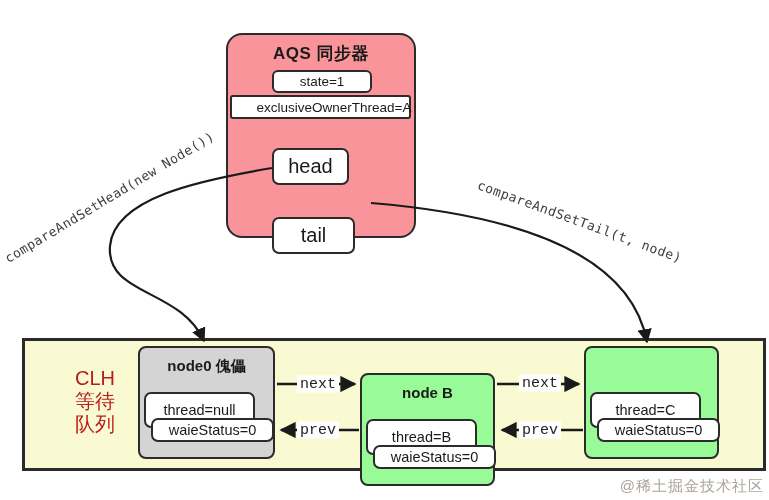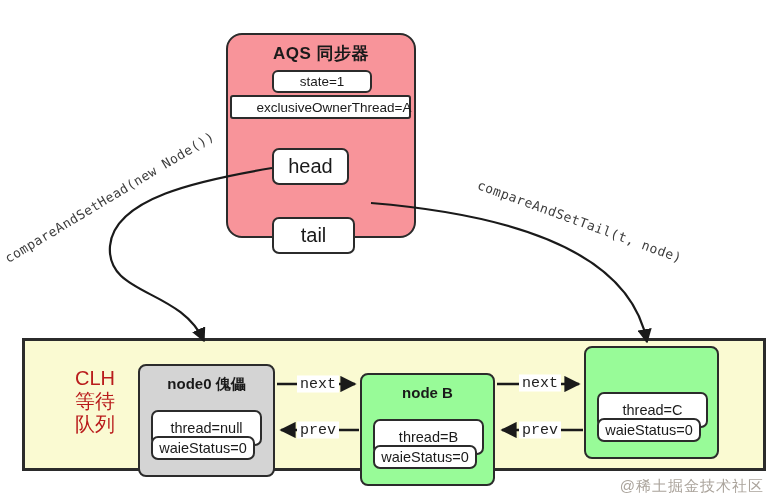--- a/index.html
+++ b/index.html
@@ -35,28 +35,28 @@
   }
   .queue-label{
     position:absolute;left:75px;top:367px;font-size:20px;line-height:23px;
     color:#b91c1c;z-index:2;text-align:center;
   }
   
   .qnode{
     position:absolute;top:346px;width:137px;height:113px;
     border:2.5px solid #2b2b2b;border-radius:8px;box-sizing:border-box;z-index:2;
   }
-  .node-gray{background:#d4d4d4;margin-top:18px;}
+  .node-gray{background:#d4d4d4;}
   .node-green{background:#98fb98;}
   .node-0{left:138px;}
   .node-b{left:360px;width:135px;margin-top:27px;}
   .node-c{left:584px;width:135px;}
   .qnode-title{margin-top:9px;text-align:center;font-size:15px;font-weight:bold;}
-  .thread-field{left:11px;top:44px;width:111px;height:36px;border-radius:7px;font-size:14.5px;}
-  .status-field{left:11px;top:70px;width:104px;height:24px;border-radius:7px;font-size:14.5px;}
+  .thread-field{left:4px;top:44px;width:111px;height:36px;border-radius:7px;font-size:14.5px;}
+  .status-field{left:11px;top:70px;width:123px;height:24px;border-radius:7px;font-size:14.5px;}
   
   .edge-label{
     position:absolute;background:#ffffff;font-size:15px;line-height:17px;padding:0 3px;
     transform:translate(-50%,-50%);z-index:6;color:#222;font-family:Liberation Mono, monospace;
   }
   
   .arrows-layer{position:absolute;left:0;top:0;z-index:5;pointer-events:none;}
   
   .watermark{
     position:absolute;right:5px;top:477px;font-size:15px;color:#aba49c;

